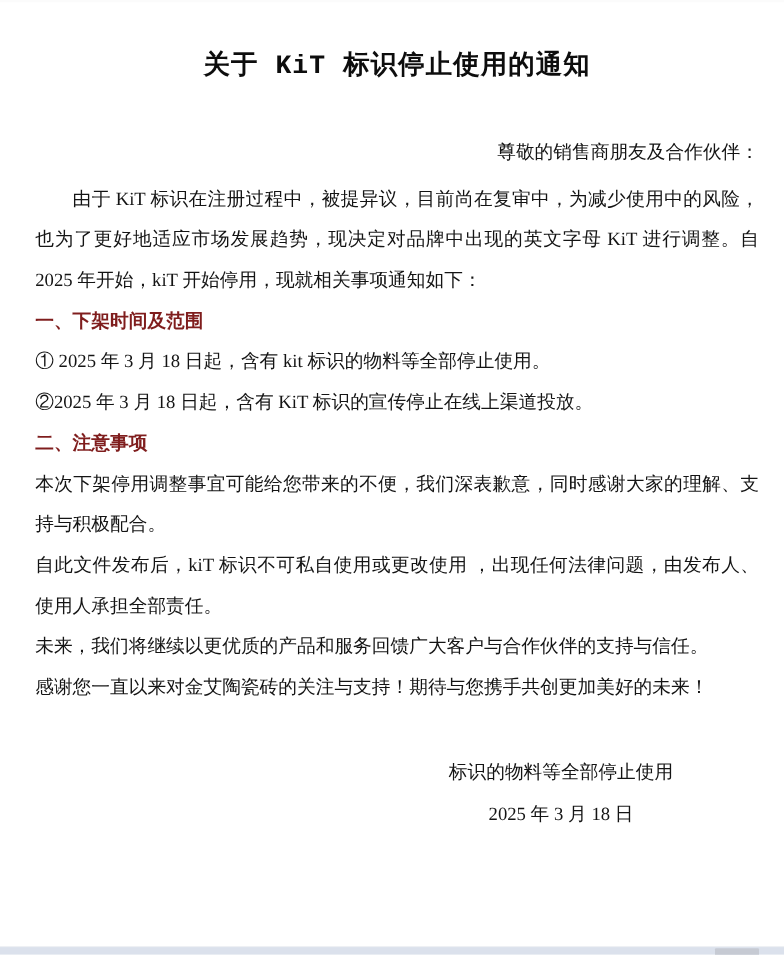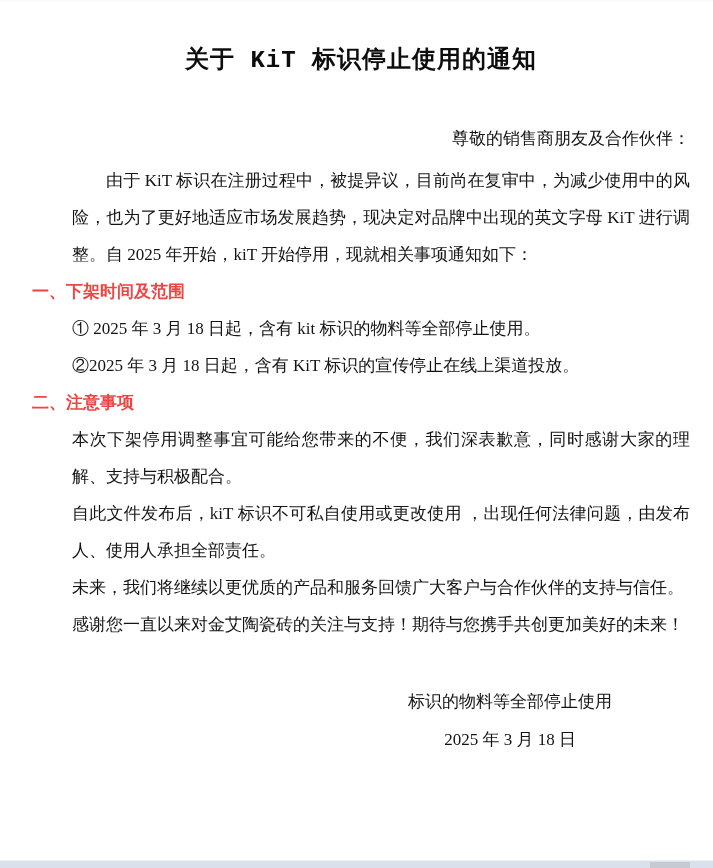--- a/index.html
+++ b/index.html
@@ -35,32 +35,31 @@
   .doc-body {
     margin-top: 42px;
     font-size: 17px;
     line-height: 37px;
   }
   .greeting {
     text-align: right;
   }
   .para {
     text-align: justify;
-    margin-left: 40px;
   }
   .para.indent {
     text-indent: 34px;
     margin-top: 5px;
   }
   .sec-heading {
     font-family: "Liberation Sans", "DejaVu Sans", sans-serif;
     font-weight: 700;
     font-size: 17px;
     line-height: 37px;
-    color: #ef4444;
+    color: #7f1d1d;
   }
   .sig-block {
     width: 270px;
     margin: 40px 45px 0 auto;
     text-align: center;
     font-size: 17px;
     line-height: 38px;
   }
   .footer-bar {
     position: absolute;

